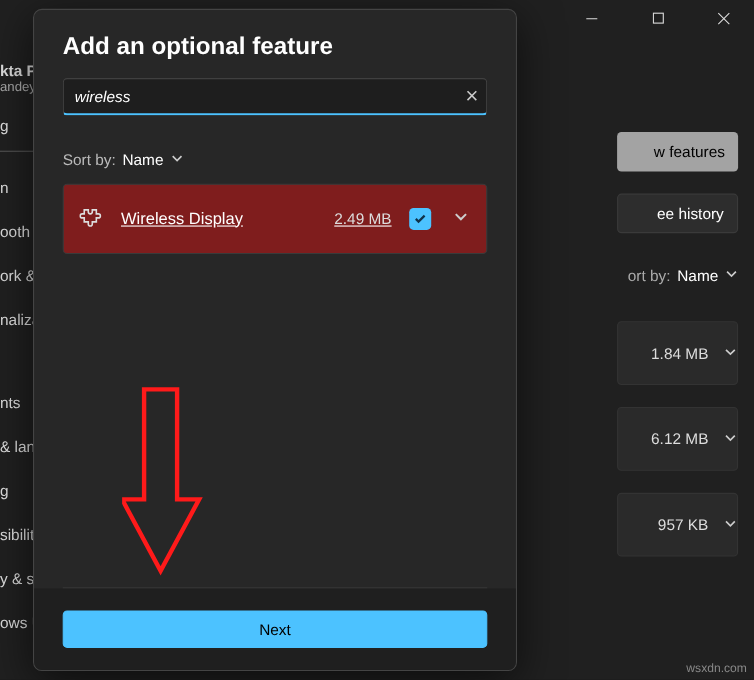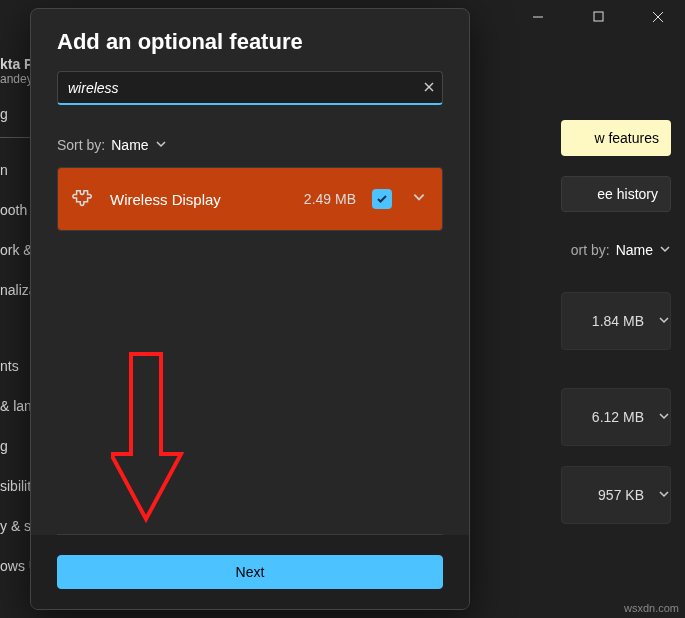--- a/index.html
+++ b/index.html
@@ -74,21 +74,21 @@
     border:1px solid #3a3a3a;
     border-radius:4px;
     color:#fff;
     font-size:14px;
     display:flex;
     align-items:center;
     justify-content:flex-end;
     padding-right:12px;
     white-space:nowrap;
   }
-  .bg-btn.accent { background:#fef9c3; color:#000; border:none; font-weight:500;}
+  .bg-btn.accent { background:#a3a3a3; color:#000; border:none; font-weight:500;}
   .bg-sort {
     margin-top:10px;
     font-size:14px;
     display:flex;
     align-items:center;
     gap:6px;
     justify-content:flex-end;
   }
   .bg-sort .lbl { color:#aaa; }
   .bg-list-item {
@@ -159,27 +159,28 @@
     display:flex;
     align-items:center;
     gap:6px;
   }
   .dialog-sort .lbl { color:#bbb; }
   .dialog-sort .val { color:#fff; }
 
   .feature-row {
     margin-top:14px;
     height:64px;
-    background:#c2410c;
+    background:#7f1d1d;
     border:1px solid #3a3a3a;
     border-radius:4px;
     display:flex;
     align-items:center;
     padding:0 12px 0 14px;
     gap:16px;
+    text-decoration:underline;
   }
   .puzzle-icon { width:22px; height:22px; flex:0 0 22px; }
   .feature-name { flex:1; font-size:15px; }
   .feature-size { font-size:14px; color:#ddd; }
   .checkbox {
     width:20px;height:20px;border-radius:4px;
     background:#4cc2ff;
     display:flex;align-items:center;justify-content:center;
     cursor:pointer;
   }
@@ -282,21 +283,21 @@
             <path d="M2 4l4 4 4-4" fill="none" stroke="#ccc" stroke-width="1.5"></path>
           </svg>
       </span>
     </div>
     <div class="bg-list-item">
       <span>1.84 MB</span>
       <span><svg width="12" height="12" viewBox="0 0 12 12">
             <path d="M2 4l4 4 4-4" fill="none" stroke="#ccc" stroke-width="1.5"></path>
           </svg></span>
     </div>
-    <div class="bg-list-item" style="margin-top:18px">
+    <div class="bg-list-item" style="margin-top:0">
       <span>6.12 MB</span>
       <span><svg width="12" height="12" viewBox="0 0 12 12">
             <path d="M2 4l4 4 4-4" fill="none" stroke="#ccc" stroke-width="1.5"></path>
           </svg></span>
     </div>
     <div class="bg-list-item" style="margin-top:0">
       <span>957 KB</span>
       <span><svg width="12" height="12" viewBox="0 0 12 12">
             <path d="M2 4l4 4 4-4" fill="none" stroke="#ccc" stroke-width="1.5"></path>
           </svg></span>

